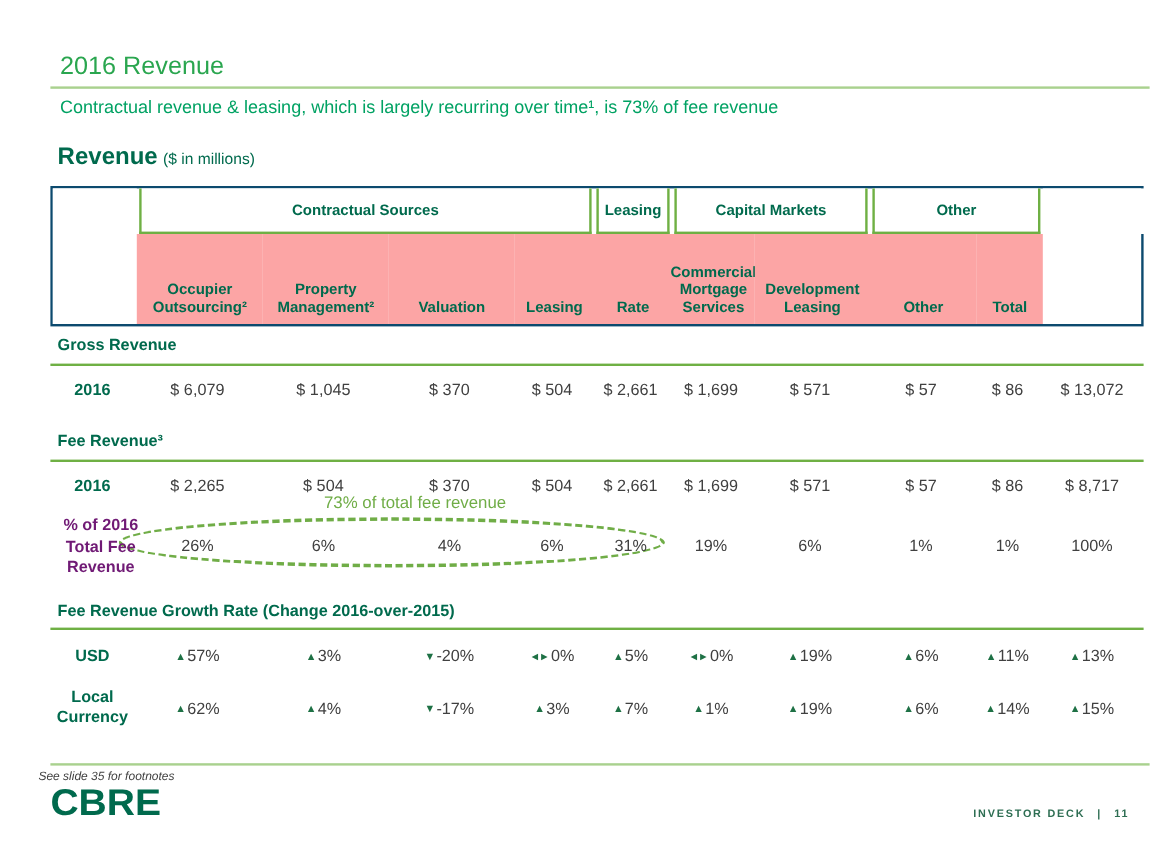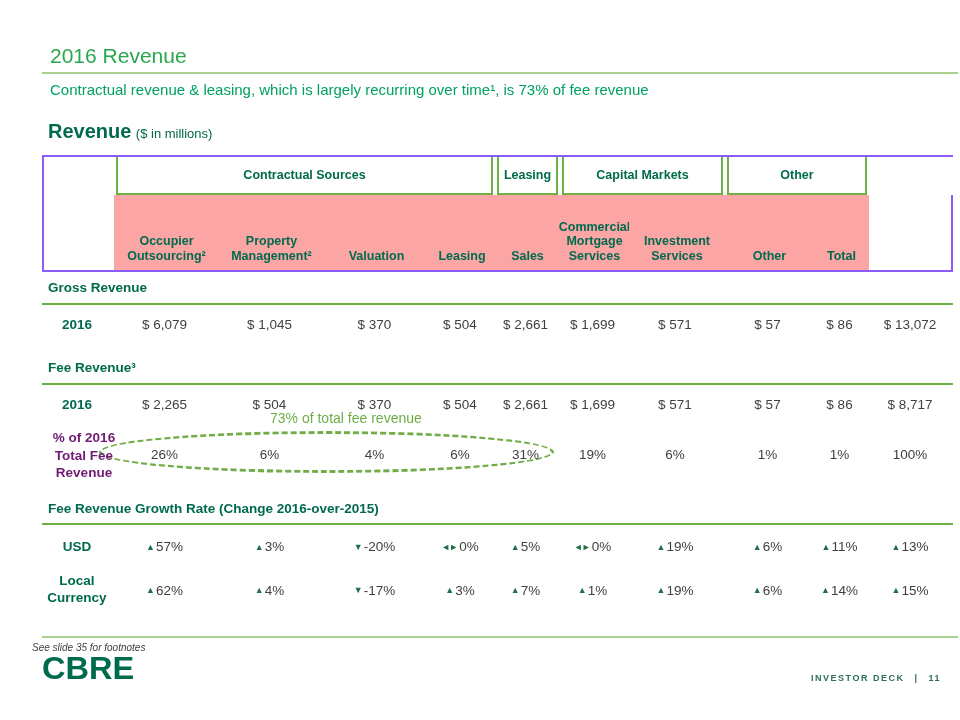--- a/index.html
+++ b/index.html
@@ -14,21 +14,21 @@
   .rev-heading{left:48px;top:120px;color:#006a4d;}
   .rev-heading .big{font-size:20px;font-weight:bold;}
   .rev-heading .note{font-size:13px;font-weight:normal;}
 
   
   .grid{display:grid;grid-template-columns:70px 105px 105px 105px 66px 65px 69px 96px 89px 55px 86px;
         left:42px;width:911px;}
   .cell{text-align:center;}
 
   
-  .hdr-box{left:42px;top:155px;width:911px;height:117px;border:2px solid #8b5cf6;box-sizing:border-box;}
+  .hdr-box{left:42px;top:155px;width:911px;height:117px;border:2px solid #0c4a6e;box-sizing:border-box;}
   .hdr-row1{display:grid;grid-template-columns:70px 381px 65px 165px 144px 86px;height:38px;}
   .group-box{border:2px solid #6fb044;border-top:none;margin:0 2px;background:#fff;
              display:flex;align-items:center;justify-content:center;
              color:#006a4d;font-weight:bold;font-size:12.5px;}
   .hdr-row2{display:grid;grid-template-columns:70px 105px 105px 105px 66px 65px 69px 96px 89px 55px 86px;
             height:75px;}
   .colhead{background:#fca5a5;display:flex;align-items:flex-end;justify-content:center;
            text-align:center;color:#006a4d;font-weight:bold;font-size:12.5px;line-height:1.15;
            padding-bottom:7px;box-sizing:border-box;}
   .label-spacer{background:#fff;}
@@ -80,23 +80,23 @@
       <div class="group-box">Capital Markets</div>
       <div class="group-box">Other</div>
       <div class="label-spacer"></div>
     </div>
     <div class="hdr-row2">
       <div class="label-spacer"></div>
       <div class="colhead">Occupier Outsourcing²</div>
       <div class="colhead">Property Management²</div>
       <div class="colhead">Valuation</div>
       <div class="colhead">Leasing</div>
-      <div class="colhead">Sales</div>
+      <div class="colhead">Rate</div>
       <div class="colhead">Commercial Mortgage Services</div>
-      <div class="colhead">Investment Services</div>
+      <div class="colhead">Development Leasing</div>
       <div class="colhead">Other</div>
       <div class="colhead">Total</div>
     </div>
   </div>
 
   <div class="abs sec-heading" style="top:280px;">Gross Revenue</div>
   <div class="abs sec-rule" style="top:303px;"></div>
   <div class="abs grid data-row" style="top:317px;">
     <div class="cell row-label">2016</div>
     <div class="cell val">$ 6,079</div>

